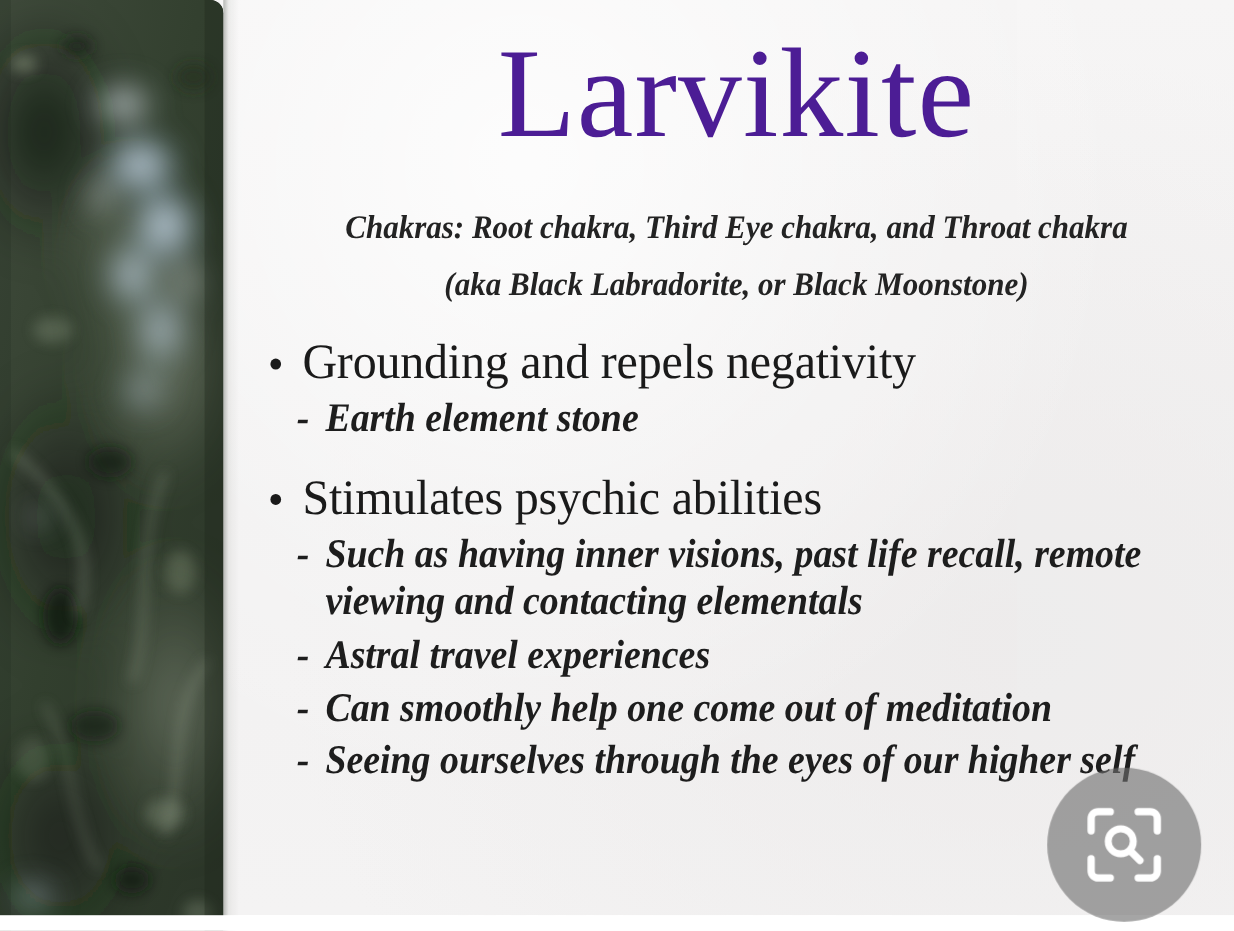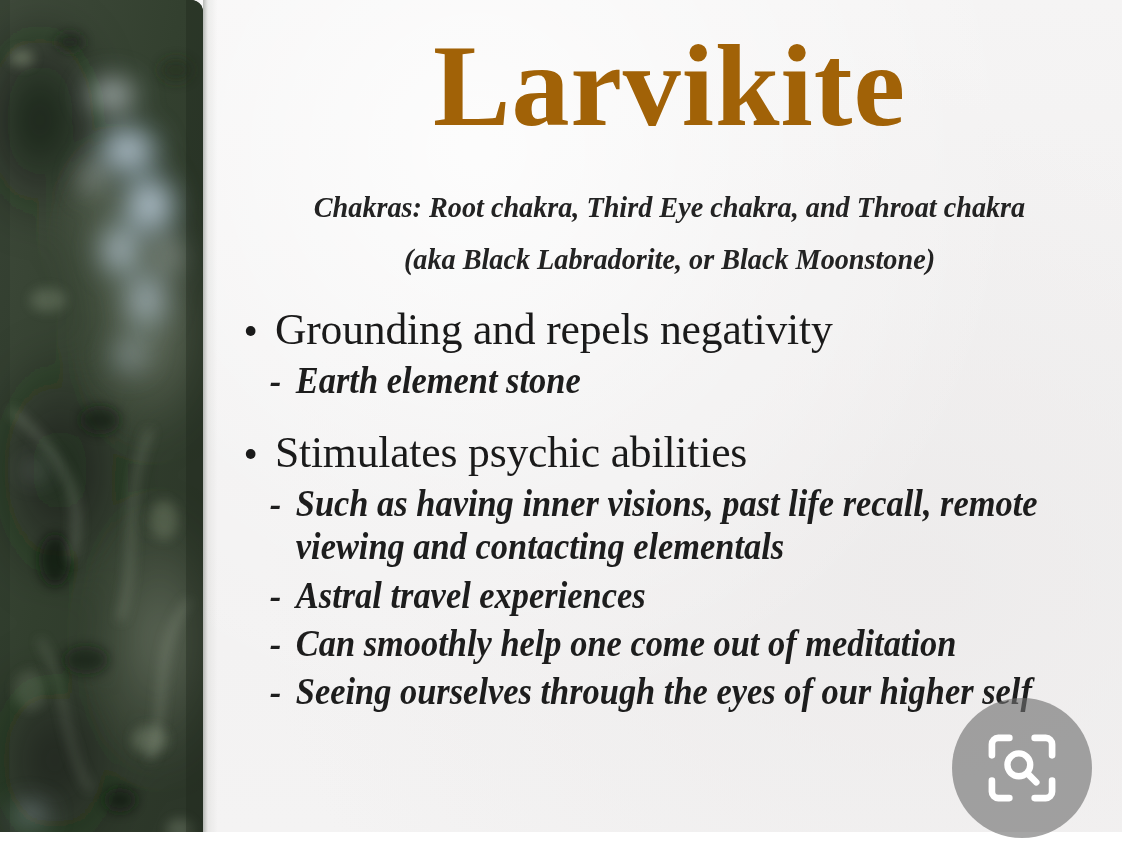--- a/index.html
+++ b/index.html
@@ -72,22 +72,22 @@
   
   .title {
     position: absolute;
     left: 217px;
     top: 28px;
     width: 905px;
     text-align: center;
     font-size: 116px;
     line-height: 1.0;
     letter-spacing: 1px;
-    color: #a16207;
-    font-weight: 700;
+    color: #4c1d95;
+    font-weight: 400;
     font-family: "Liberation Serif", "DejaVu Serif", serif;
   }
 
   .subtitle {
     position: absolute;
     left: 217px;
     width: 905px;
     text-align: center;
     font-style: italic;
     font-weight: 700;

